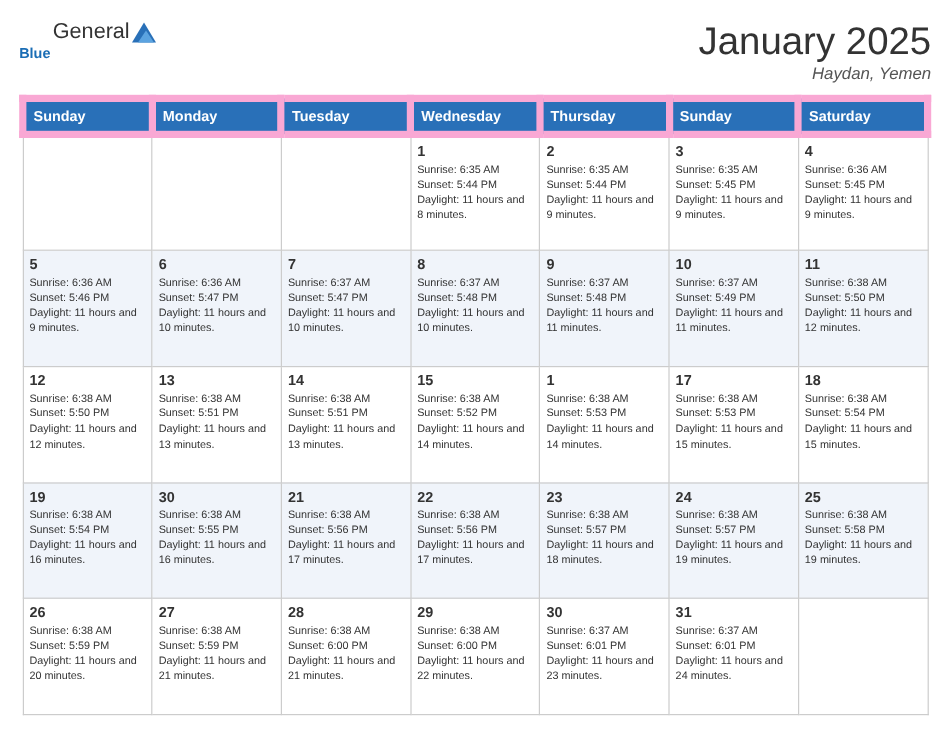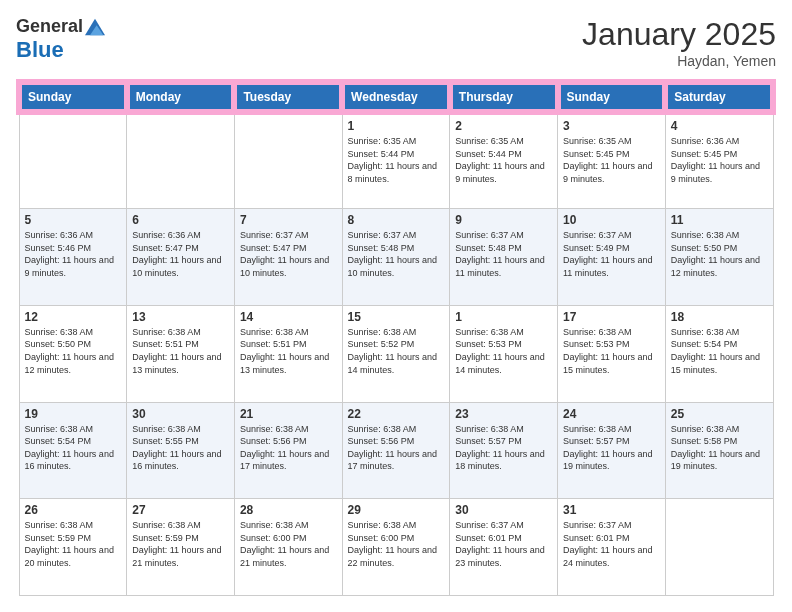--- a/index.html
+++ b/index.html
@@ -27,44 +27,46 @@
       display: flex;
       flex-direction: column;
       align-items: flex-start;
     }
     .logo-text {
       display: flex;
       align-items: center;
     }
     .logo-general {
       font-size: 18px;
-      font-weight: bold;
-      color: #333;
+      font-weight: normal;
+      color: #333;
+      margin-left: 28px;
     }
     .logo-blue {
-      font-size: 22px;
+      font-size: 12px;
       font-weight: bold;
       color: #1a6db5;
     }
     .logo-icon {
       width: 20px;
       height: 20px;
       margin-left: 2px;
     }
     .title-block {
       text-align: right;
     }
     .month-title {
       font-size: 32px;
       font-weight: normal;
       color: #333;
     }
     .location {
       font-size: 14px;
       color: #555;
+      font-style: italic;
     }
     .calendar-table {
       width: 100%;
       border-collapse: collapse;
       flex: 1;
     }
     .calendar-table th {
       background-color: #2970b8;
       color: white;
       text-align: left;

